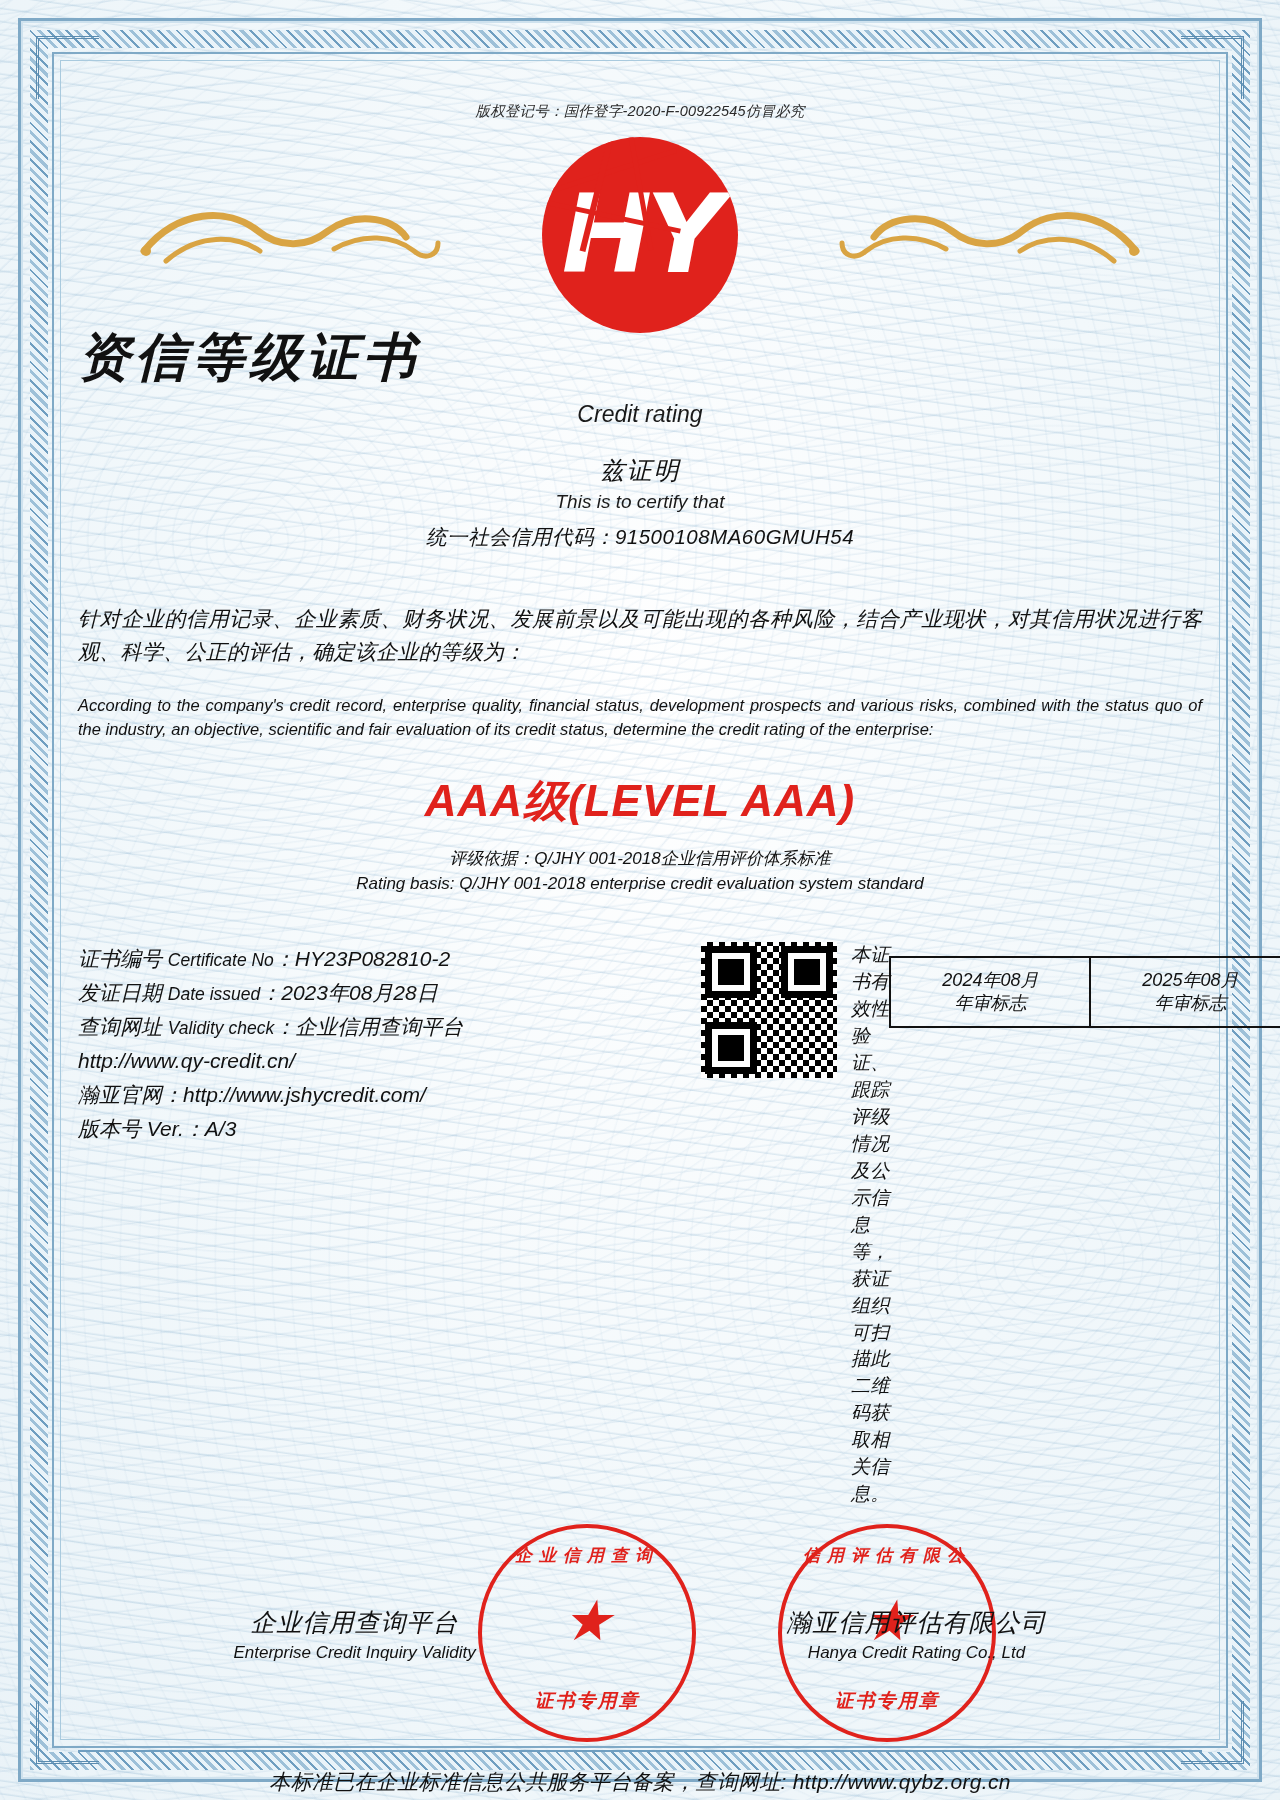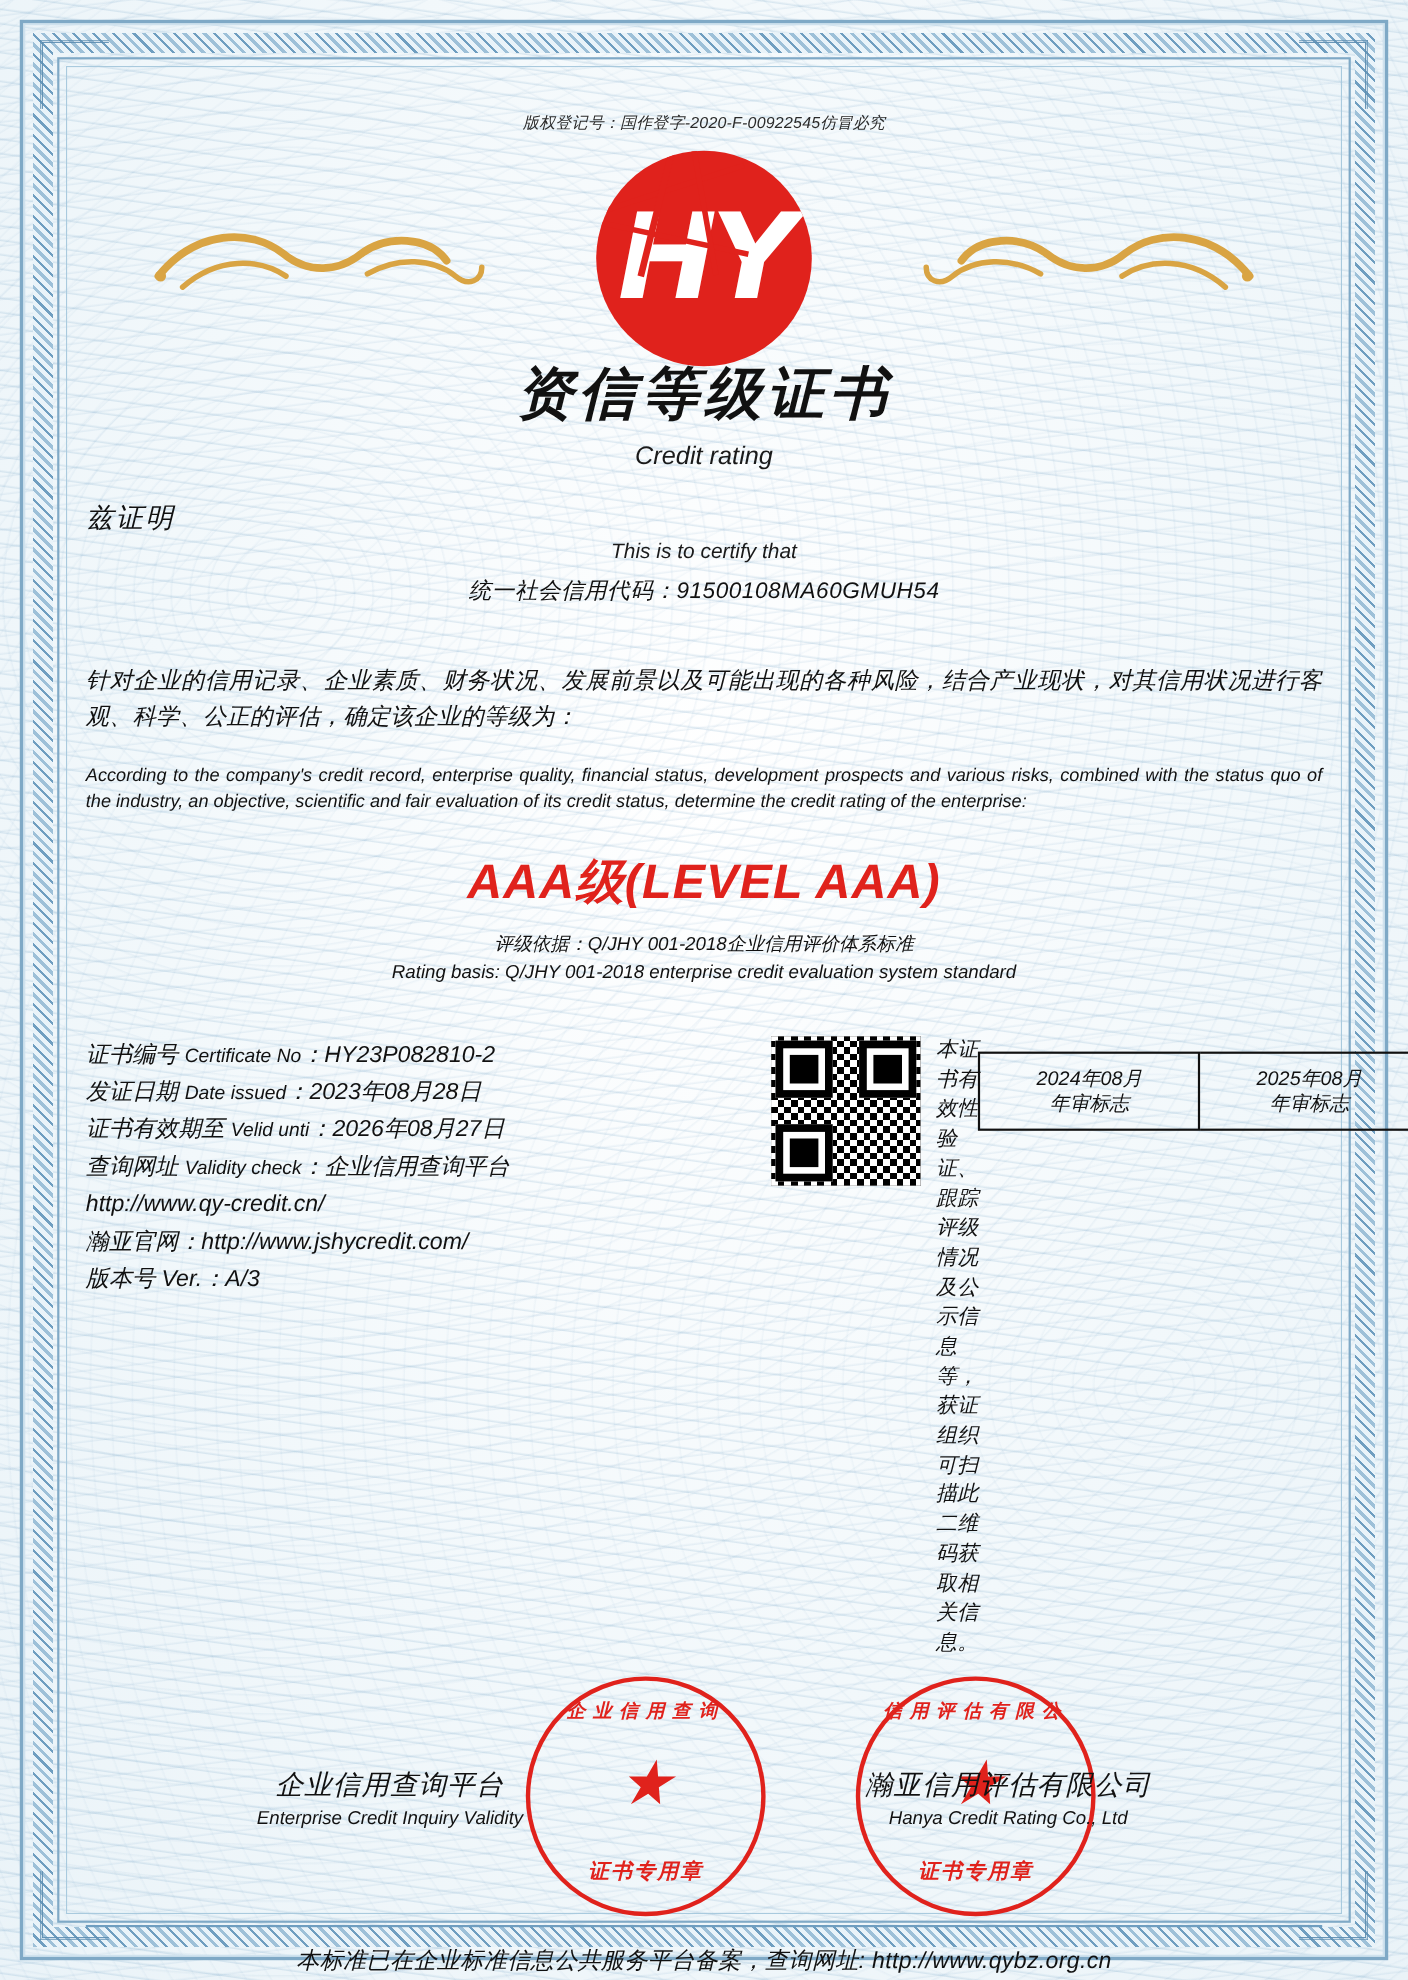--- a/index.html
+++ b/index.html
@@ -160,35 +160,34 @@
   .logo .crack {
     position: absolute;
     background: #e0221c;
   }
   .c1 { width: 150px; height: 5px; top: 34px; left: -12px; transform: rotate(-18deg); }
   .c2 { width: 150px; height: 5px; top: 76px; left: -10px; transform: rotate(12deg); }
   .c3 { width: 6px; height: 120px; top: -4px; left: 52px; transform: rotate(14deg); }
   .c4 { width: 5px; height: 120px; top: -6px; left: 96px; transform: rotate(-10deg); }
 
   .title-cn {
-    text-align: center;
     font-size: 52px;
     font-weight: bold;
     color: #111;
     letter-spacing: 5px;
     margin-top: 4px;
   }
   .title-en {
     text-align: center;
     font-size: 23px;
     color: #1a1a1a;
     margin-top: 8px;
   }
   .certify-cn {
-    text-align: left;
+    text-align: center;
     font-size: 25px;
     color: #111;
     margin-top: 26px;
     letter-spacing: 2px;
   }
   .certify-en {
     text-align: center;
     font-size: 19px;
     color: #1a1a1a;
     margin-top: 4px;
@@ -476,24 +475,20 @@
     <div class="lower">
 
       <div class="details">
         <div class="detail-row">
           <span class="lbl-cn">证书编号</span>
           <span class="lbl-en">Certificate No</span><span>：</span><span class="val">HY23P082810-2</span>
         </div>
         <div class="detail-row">
           <span class="lbl-cn">发证日期</span>
           <span class="lbl-en">Date issued</span><span>：</span><span class="val">2023年08月28日</span>
-        </div>
-        <div class="detail-row">
-          <span class="lbl-cn">证书有效期至</span>
-          <span class="lbl-en">Velid unti</span><span>：</span><span class="val">2026年08月27日</span>
         </div>
         <div class="detail-row">
           <span class="lbl-cn">查询网址</span>
           <span class="lbl-en">Validity check</span><span>：</span><span class="val">企业信用查询平台</span>
         </div>
         <div class="detail-row">http://www.qy-credit.cn/</div>
         <div class="detail-row">瀚亚官网：http://www.jshycredit.com/</div>
         <div class="detail-row">版本号 Ver.：A/3</div>
       </div>
 

